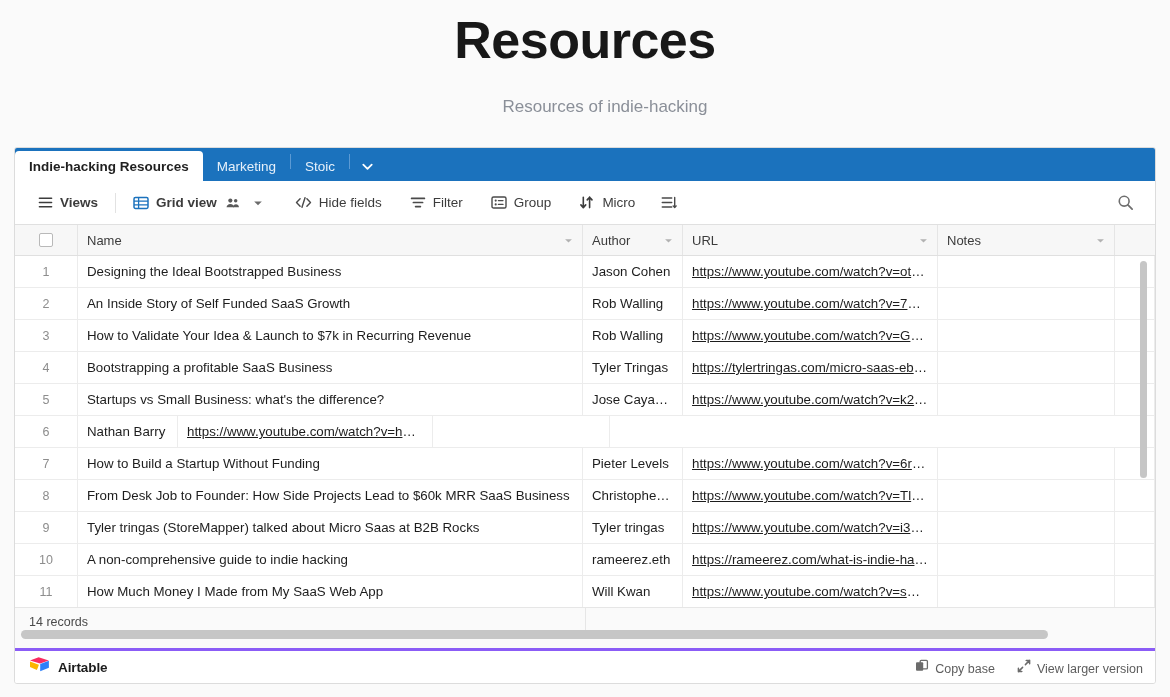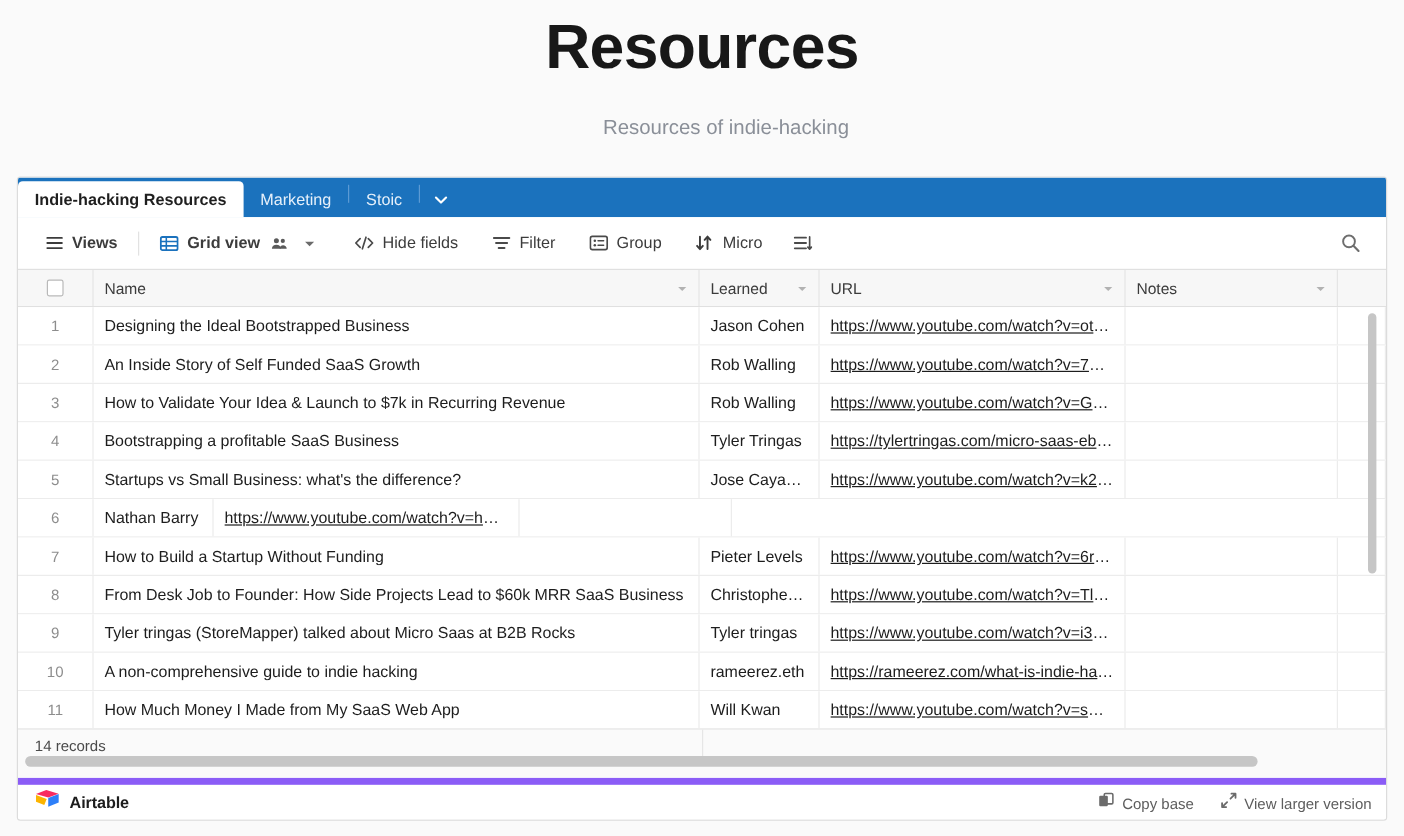--- a/index.html
+++ b/index.html
@@ -141,21 +141,21 @@
     position: absolute; left: 0; bottom: 9px; width: 100%; height: 9px;
   }
   .hscroll-thumb {
     position: absolute; left: 6px; bottom: 0;
     width: 1027px; height: 9px; background: #c6c6c6; border-radius: 5px;
   }
 
   
   .brandbar {
     flex: 0 0 auto; height: 35px; background: #fff;
-    border-top: 6px solid #8b5cf6;
+    border-top: 3px solid #8b5cf6;
     display: flex; align-items: center; padding: 0 12px 0 14px;
   }
   .brand { display: flex; align-items: center; gap: 8px; }
   .brand-name { font-size: 13.5px; font-weight: 700; color: #1c1c1c; letter-spacing: -0.1px; }
   .brand-spacer { flex: 1 1 auto; }
   .brand-link {
     display: flex; align-items: flex-end; gap: 6px;
     font-size: 12.5px; color: #5d5d5d; margin-left: 22px; cursor: pointer;
   }
 </style>
@@ -297,21 +297,21 @@
       <div class="hcell col-name">
         <span class="label">Name</span>
         <span class="hcaret">
           <svg width="9" height="9" viewBox="0 0 10 10">
               <path d="M1.2 3.6 L5 7.2 L8.8 3.6" fill="#7a7a7a"></path>
             </svg>
         </span>
       </div>
 
       <div class="hcell col-author">
-        <span class="label">Learned</span>
+        <span class="label">Author</span>
         <span class="hcaret">
           <svg width="9" height="9" viewBox="0 0 10 10">
               <path d="M1.2 3.6 L5 7.2 L8.8 3.6" fill="#7a7a7a"></path>
             </svg>
         </span>
       </div>
 
       <div class="hcell col-url">
         <span class="label">URL</span>
         <span class="hcaret">

